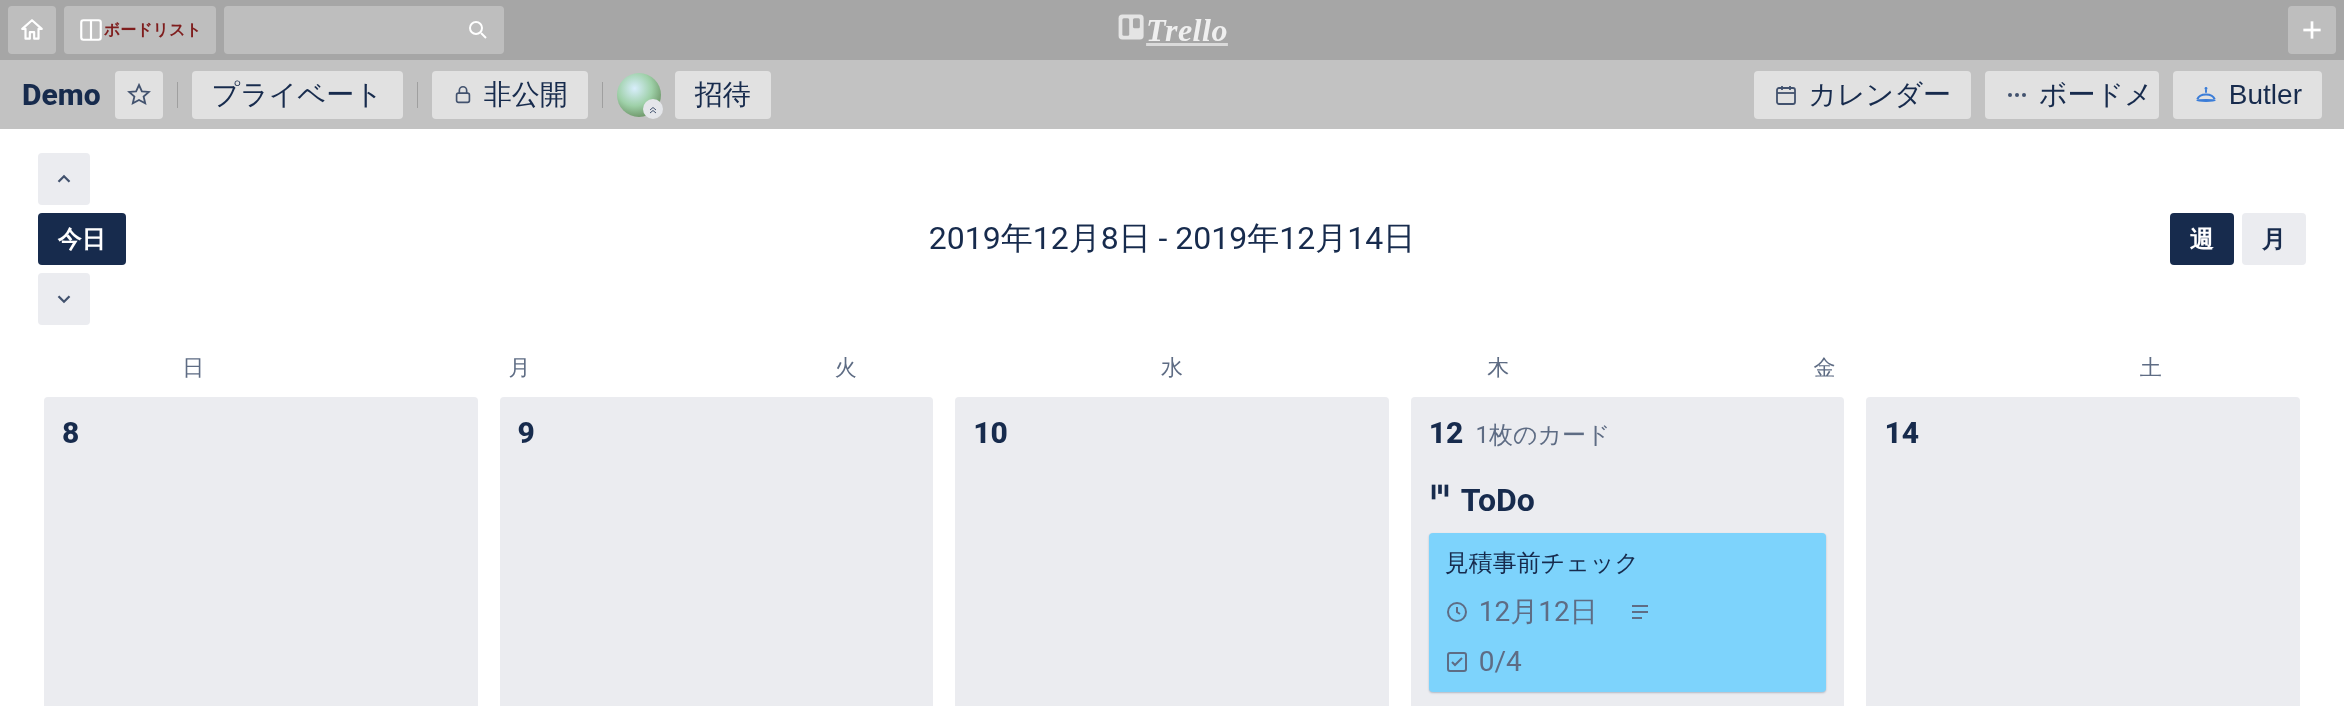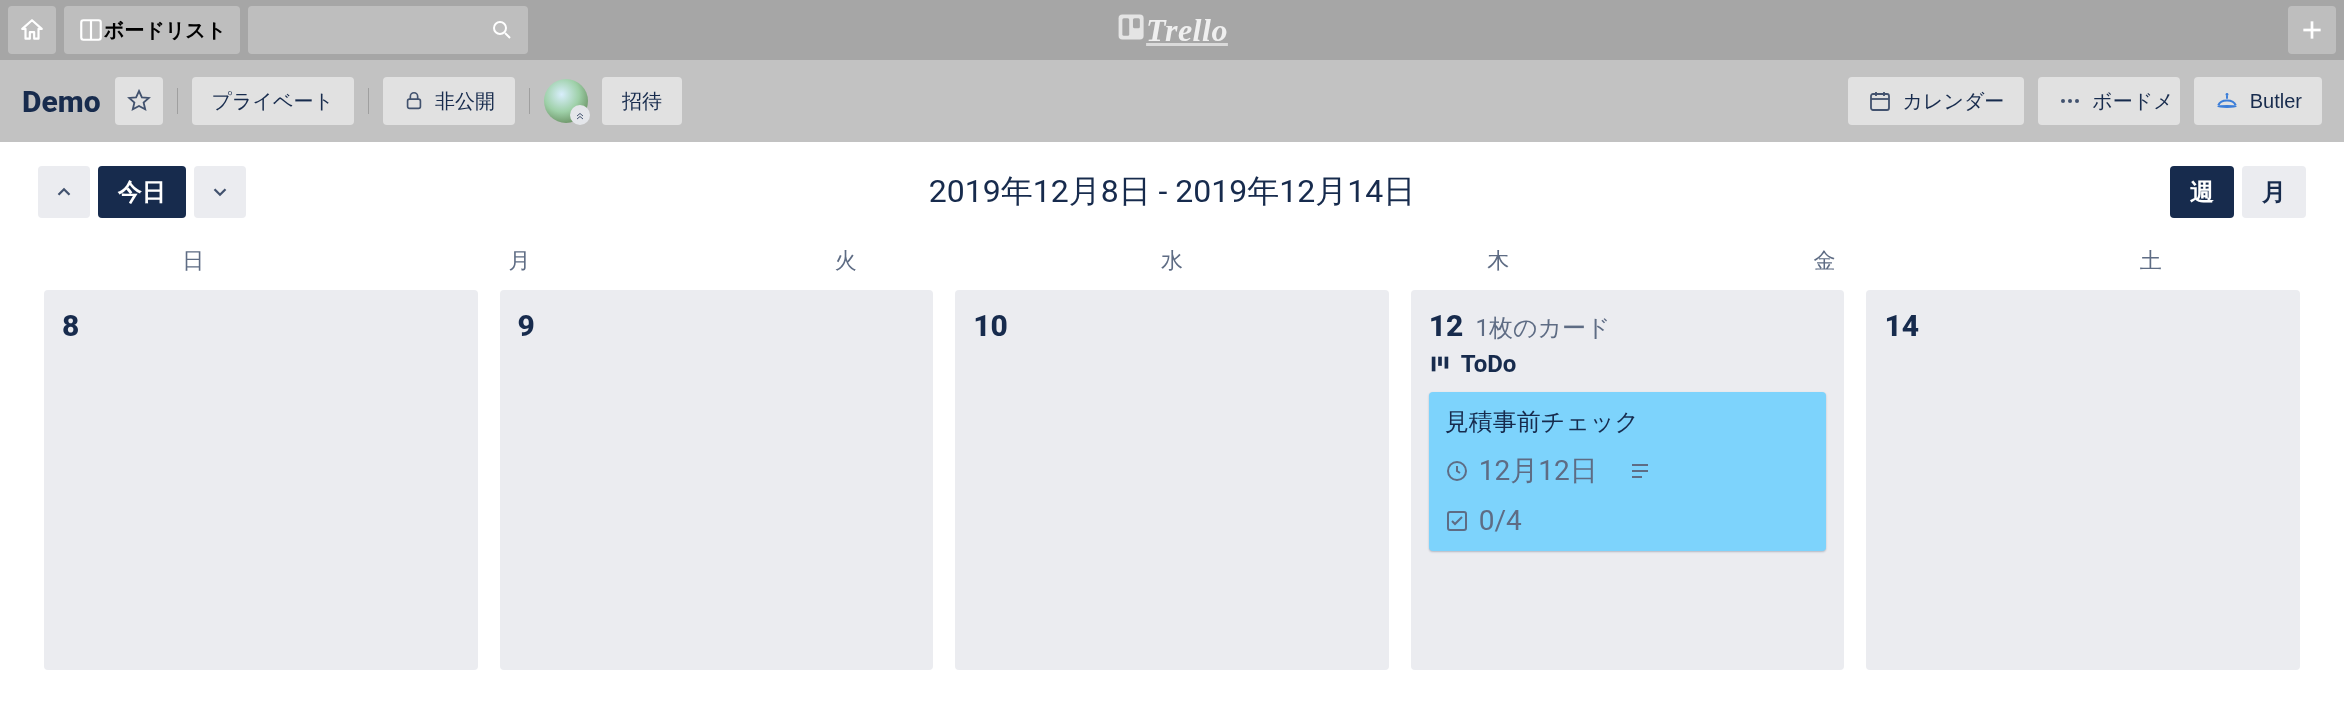--- a/index.html
+++ b/index.html
@@ -1,58 +1,58 @@
 <!DOCTYPE html>
 <html><head>
 <meta charset="utf-8">
 <style>
 * { margin: 0; padding: 0; box-sizing: border-box; }
 body { font-family: -apple-system, BlinkMacSystemFont, "Segoe UI", Roboto, "Helvetica Neue", Arial, sans-serif; background: #fff; width: 2344px; height: 706px; overflow: hidden; }
 
 
 .top-nav { height: 60px; background: #a6a6a6; display: flex; align-items: center; padding: 0 8px; gap: 8px; position: relative; }
-.nav-btn { background: rgba(255,255,255,0.28); border: none; border-radius: 4px; height: 48px; display: inline-flex; align-items: center; justify-content: center; color: #000000; cursor: pointer; padding: 0 14px; font-size: 20px; font-weight: 600; }
+.nav-btn { background: rgba(255,255,255,0.28); border: none; border-radius: 4px; height: 48px; display: inline-flex; align-items: center; justify-content: center; color: #7f1d1d; cursor: pointer; padding: 0 14px; font-size: 16px; font-weight: 600; }
 .nav-btn.square { width: 48px; padding: 0; }
 .nav-btn svg { fill: #fff; }
 .search-box { width: 280px; height: 48px; background: rgba(255,255,255,0.28); border-radius: 4px; display: flex; align-items: center; justify-content: flex-end; padding: 0 14px; }
 .logo-center { position: absolute; left: 50%; transform: translateX(-50%); display: flex; align-items: flex-start; gap: 0; color: #e6e6e6; opacity: 0.82; text-decoration: underline; }
 .logo-text { font-family: Georgia, "Times New Roman", serif; font-style: italic; font-weight: 700; font-size: 32px; letter-spacing: 0.5px; color: #fff; }
 .top-nav .spacer { flex: 1; }
 .plus-btn { background: rgba(255,255,255,0.28); border: none; border-radius: 4px; width: 48px; height: 48px; display: inline-flex; align-items: center; justify-content: center; cursor: pointer; }
 
 
-.board-header { height: 82px; background: #c2c2c2; display: flex; align-items: center; padding: 8px 22px; gap: 14px; overflow: hidden; }
+.board-header { height: 69px; background: #c2c2c2; display: flex; align-items: center; padding: 8px 22px; gap: 14px; overflow: hidden; }
 .board-title { font-size: 30px; font-weight: 800; color: #172b4d; }
-.hdr-btn { background: rgba(255,255,255,0.5); border: none; border-radius: 4px; height: 48px; display: inline-flex; align-items: center; justify-content: center; color: #172b4d; cursor: pointer; padding: 0 20px; font-size: 20px; font-weight: 500; gap: 10px; }
+.hdr-btn { background: rgba(255,255,255,0.5); border: none; border-radius: 4px; height: 48px; display: inline-flex; align-items: center; justify-content: center; color: #172b4d; cursor: pointer; padding: 0 20px; font-size: 28px; font-weight: 500; gap: 10px; }
 .hdr-btn.square { width: 48px; padding: 0; }
 .divider { width: 1px; height: 26px; background: rgba(0,0,0,0.18); }
 .avatar { width: 44px; height: 44px; border-radius: 50%; background: radial-gradient(circle at 40% 35%, #d8eefc 0%, #9ed0a8 45%, #4a6b3a 100%); position: relative; cursor: pointer; }
 .avatar-badge { position: absolute; right: -2px; bottom: -2px; width: 20px; height: 20px; border-radius: 50%; background: #e4e6ea; display: flex; align-items: center; justify-content: center; font-size: 12px; color: #42526e; }
 .board-header .spacer { flex: 1; }
 
 
 .calendar-wrap { background: #fff; margin: 0 22px; }
 .cal-toolbar { display: flex; align-items: center; padding: 24px 16px 20px; position: relative; }
-.tb-group { display: flex; gap: 8px; }
+.tb-group { display: flex; gap: 8px; flex-direction: column; }
 .tb-btn { height: 52px; border: none; border-radius: 4px; background: #ebecf0; color: #172b4d; font-size: 24px; font-weight: 600; display: inline-flex; align-items: center; justify-content: center; padding: 0 20px; cursor: pointer; }
 .tb-btn.arrow { width: 52px; padding: 0; }
 .tb-btn.active { background: #172b4d; color: #fff; }
 .cal-title { position: absolute; left: 50%; transform: translateX(-50%); font-size: 32px; font-weight: 400; color: #172b4d; }
 .tb-right { margin-left: auto; display: flex; gap: 8px; }
 
 .dow-row { display: flex; padding: 0 8px; }
 .dow-cell { flex: 1; text-align: center; color: #5e6c84; font-size: 22px; padding: 8px 0 14px; }
 
 .days-row { display: flex; gap: 22px; padding: 0 22px; }
 .day-col { flex: 1; min-width: 0; background: #ebecf0; border-radius: 4px; min-height: 380px; padding: 18px; }
 .day-col.today { background: #fbf3ce; }
 .day-head { display: flex; align-items: baseline; gap: 12px; }
 .day-num { font-size: 30px; font-weight: 800; color: #172b4d; }
 .day-count { font-size: 24px; color: #5e6c84; }
-.list-label { display: flex; align-items: center; gap: 10px; margin-top: 6px; font-size: 24px; font-weight: 700; color: #172b4d; }
+.list-label { display: flex; gap: 10px; margin-top: 30px; font-size: 32px; font-weight: 700; color: #172b4d; }
 .card { background: #7dd3fc; border-radius: 4px; box-shadow: 0 1px 2px rgba(9,30,66,.25); padding: 14px 16px; margin-top: 14px; }
 .card-title { font-size: 24px; color: #172b4d; font-weight: 500; }
 .card-row { display: flex; align-items: center; gap: 10px; margin-top: 14px; color: #5e6c84; font-size: 28px; }
 .card-row .gap { width: 10px; }
 .icon-sm svg { width: 24px; height: 24px; }
 
 
 svg { display: block; }
 </style>
 </head>

